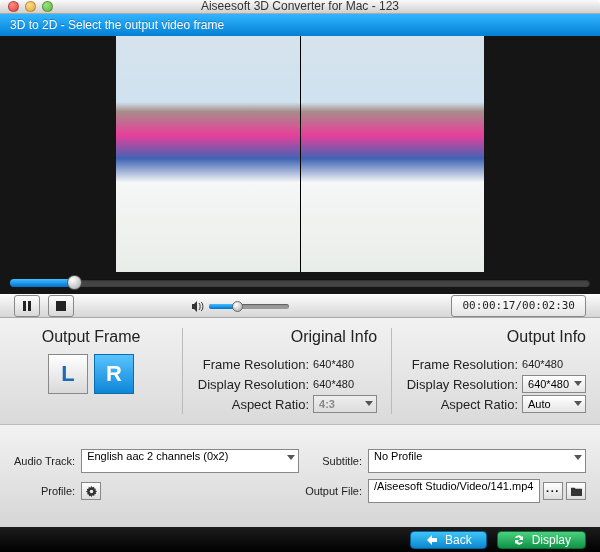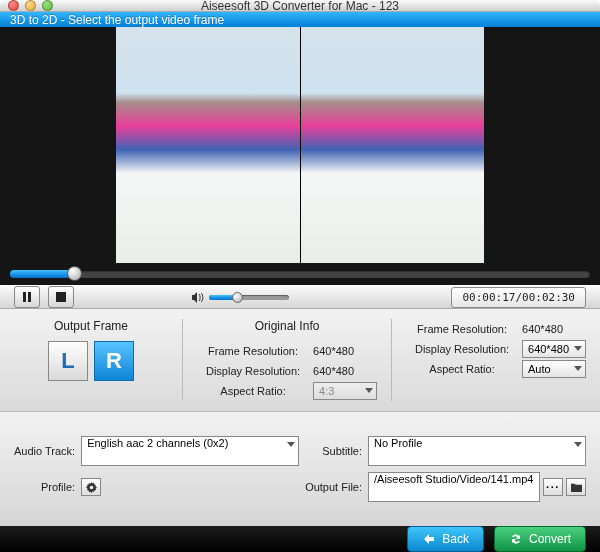--- a/index.html
+++ b/index.html
@@ -15,53 +15,53 @@
 .bluebar { height: 36px; background: linear-gradient(#32b5ff,#037fd4); color: #fff; font-size: 12px; display: flex; align-items: center; padding: 0 10px; font-weight: 500; text-shadow: 0 -1px rgba(0,0,0,0.25); }
 .preview { background: #151515; height: 278px; display: flex; flex-direction: column; }
 .videoarea { flex: 1; display: flex; align-items: center; justify-content: center; }
 .videowrap { width: 368px; height: 236px; background: #000; display: flex; }
 .frame { flex: 1; background: linear-gradient(to bottom,#d6e3ec 0%, #cfe2f0 28%, #a78d8a 32%, #e83f9a 42%, #4064b4 52%, #f5f6f6 62%, #e9ede9 100%); position: relative; }
 .frame + .frame { border-left: 1px solid #000; }
 .seekrow { height: 22px; background: #151515; display: flex; align-items: center; padding: 0 10px; }
 .seek { flex: 1; height: 8px; background: #444; border-radius: 4px; position: relative; box-shadow: inset 0 1px 2px #000; }
 .seek .fill { position: absolute; left: 0; top: 0; bottom: 0; width: 11%; background: linear-gradient(#40c0ff,#0070d0); border-radius: 4px 0 0 4px; }
 .seek .thumb { position: absolute; top: -4px; width: 15px; height: 15px; border-radius: 50%; background: radial-gradient(circle at 35% 30%, #fff, #a6a6a6); border: 1px solid #555; left: calc(11% - 7px); }
-.controls { height: 36px; background: linear-gradient(#fafafa,#d6d6d6); border-top: 1px solid #fff; border-bottom: 1px solid #aaa; display: flex; align-items: center; padding: 0 14px; gap: 8px; }
+.controls { height: 36px; background: linear-gradient(#fafafa,#d6d6d6); border-top: 1px solid #fff; border-bottom: 1px solid #aaa; display: flex; padding: 0 14px; gap: 8px; }
 .btn { width: 26px; height: 22px; background: linear-gradient(#fff,#d7d7d7); border: 1px solid #888; border-radius: 3px; display: flex; align-items: center; justify-content: center; cursor: pointer; }
 .btn svg { width: 10px; height: 10px; fill: #222; }
 .volwrap { display: flex; align-items: center; margin-left: 110px; gap: 4px; }
 .volslider { width: 80px; height: 5px; background: #999; border-radius: 3px; position: relative; box-shadow: inset 0 1px 1px rgba(0,0,0,0.4); }
 .volslider .vfill { position: absolute; left:0; top:0; bottom:0; width: 35%; background: linear-gradient(#40c0ff,#0070d0); border-radius: 3px 0 0 3px; }
 .volslider .vthumb { position: absolute; top:-3px; width:11px; height:11px; border-radius:50%; background: radial-gradient(circle at 35% 30%,#fff,#aaa); border:1px solid #666; left: calc(35% - 5px); }
 .timebox { margin-left: auto; border: 1px solid #888; background: linear-gradient(#fff,#e5e5e5); border-radius: 3px; padding: 3px 10px; font-size: 11px; font-family: Menlo, monospace; color: #222; }
 .infopanel { background: linear-gradient(#f2f2f2,#dadada); padding: 10px 14px 10px 14px; display: flex; gap: 10px; border-bottom: 1px solid #bbb; }
 .col { display: flex; flex-direction: column; }
 .col.frameout { width: 160px; align-items:center; }
-.heading { font-size: 12px; color: #222; margin-bottom: 8px; text-align: center; }
+.heading { font-size: 16px; color: #222; margin-bottom: 8px; text-align: right; }
 .lrrow { display: flex; gap: 6px; }
 .lrbtn { width: 40px; height: 40px; border: 1px solid #888; background: linear-gradient(#fff,#d9d9d9); display:flex; align-items:center; justify-content:center; font-size: 22px; font-weight: bold; color: #1e6ab8; cursor: pointer; }
 .lrbtn.sel { background: linear-gradient(#59c3ff,#0e86d6); color: #fff; border-color:#0a6db0; }
 .sep { width: 1px; background: #bbb; margin: 0 4px; }
 .col.info { flex: 1; }
 .kv { display: flex; align-items: center; height: 20px; gap: 4px; }
-.kv .k { flex: 0 0 112px; text-align: center; color: #222; font-size: 11px; }
+.kv .k { flex: 0 0 112px; text-align: right; color: #222; font-size: 13px; }
 .kv .v { font-size: 11px; color: #222; }
 .sel-box { border: 1px solid #888; background: linear-gradient(#fff,#e5e5e5); height: 18px; display: flex; align-items: center; padding: 0 16px 0 5px; font-size: 11px; min-width: 64px; position: relative; cursor: pointer; }
-.sel-box.disabled { color: #888; background: linear-gradient(#eee,#ddd); cursor: default; }
+.sel-box.disabled { color: #888; background: linear-gradient(#eee,#ddd); cursor: default; font-weight: bold; }
 .sel-box .arrow { position: absolute; right: 3px; top: 5px; width: 0; height: 0; border-left: 4px solid transparent; border-right: 4px solid transparent; border-top: 5px solid #555; }
 .bottomform { padding: 24px 14px; background: linear-gradient(#f2f2f2,#d6d6d6); display: grid; grid-template-columns: auto 1fr auto 1fr; column-gap: 6px; row-gap: 6px; align-items: center; font-size: 11px; }
 .bottomform .lbl { text-align: right; color: #222; }
 .field { display: flex; gap: 3px; align-items: center; }
-.input { border: 1px solid #888; background: #fff; height: 30px; flex:1; padding: 0 18px 0 5px; font-size: 11px; position: relative; cursor:pointer; }
+.input { border: 1px solid #888; background: #fff; height: 24px; flex:1; padding: 0 18px 0 5px; font-size: 11px; position: relative; cursor:pointer; }
 .input .arrow { position: absolute; right: 3px; top: 5px; width: 0; height: 0; border-left: 4px solid transparent; border-right: 4px solid transparent; border-top: 5px solid #555; }
 .iconbtn { width: 20px; height: 18px; border: 1px solid #888; background: linear-gradient(#fff,#ddd); display:flex; align-items:center; justify-content:center; cursor:pointer; }
 .iconbtn svg { width:11px; height:11px; fill:#333; }
 .dots { font-weight: bold; letter-spacing: 1px; line-height: 6px; }
 .footer { background: linear-gradient(#1d1d1d,#000); height: 40px; display: flex; align-items: center; justify-content: flex-end; padding: 0 14px; gap: 10px; }
-.actbtn { height: 26px; border-radius: 4px; display: flex; align-items:center; gap: 6px; padding: 0 14px; color:#fff; font-size: 12px; background: linear-gradient(#3fc5f8,#0a88d0); border: 1px solid #066199; cursor:pointer; }
+.actbtn { height: 18px; border-radius: 4px; display: flex; align-items:center; gap: 6px; padding: 0 14px; color:#fff; font-size: 12px; background: linear-gradient(#3fc5f8,#0a88d0); border: 1px solid #066199; cursor:pointer; }
 .actbtn.alt { background: linear-gradient(#4ad17e,#0f9246); border-color: #0a6b33; }
 .actbtn svg { width: 14px; height: 14px; fill: #fff; }
 </style>
 </head>
 <body>
 
 <div class="window">
   <div class="titlebar">
     <div class="traffic">
       <div class="dot r"></div>
@@ -139,20 +139,21 @@
       <div class="kv">
           <span class="k">Aspect Ratio:</span>
           <span class="sel-box disabled">
             <span>4:3</span>
             <span class="arrow"></span>
           </span>
         </div>
     </div>
     <div class="sep"></div>
     <div class="col info">
+      <div class="heading">Output Info</div>
       <div class="kv">
           <span class="k">Frame Resolution:</span>
           <span class="v">640*480</span>
         </div>
       <div class="kv">
           <span class="k">Display Resolution:</span>
           <span class="sel-box">
             <span>640*480</span>
             <span class="arrow"></span>
           </span>
@@ -202,16 +203,16 @@
     <div class="actbtn">
       <svg viewBox="0 0 14 14">
           <path d="M7 2L2 7l5 5V9h5V5H7z"></path>
         </svg>
       <span>Back</span>
     </div>
     <div class="actbtn alt">
       <svg viewBox="0 0 14 14">
           <path d="M3 5a4 4 0 017-1l1-1v4H7l1.5-1.5A2.5 2.5 0 004.5 5zM11 9a4 4 0 01-7 1l-1 1V7h4l-1.5 1.5A2.5 2.5 0 009.5 9z"></path>
         </svg>
-      <span>Convert</span>
+      <span>Display</span>
     </div>
   </div>
 </div>
 
 </body></html>

